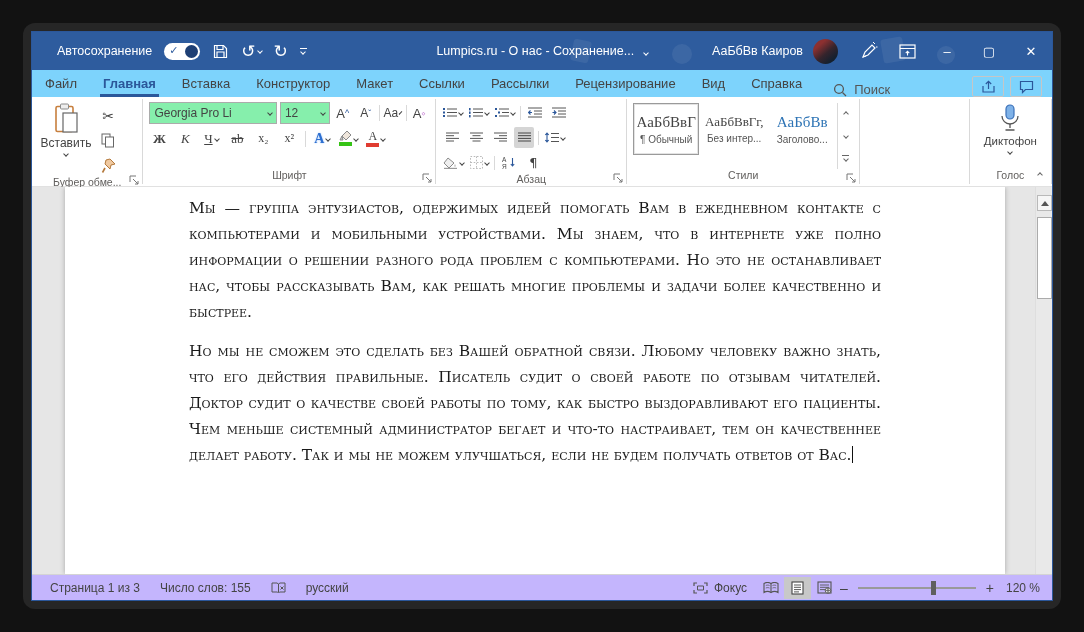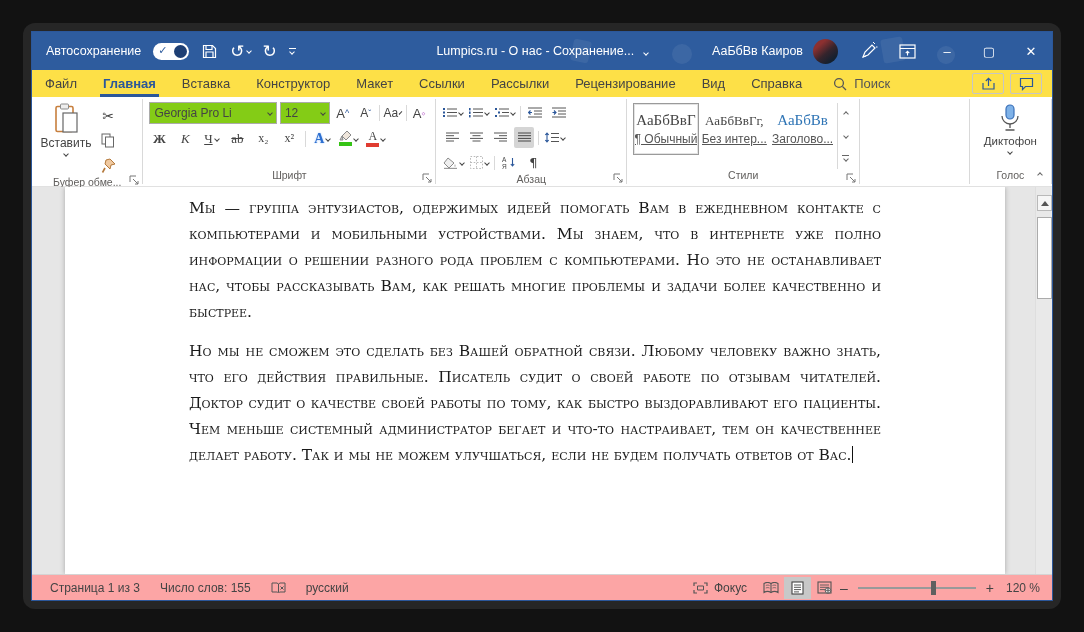--- a/index.html
+++ b/index.html
@@ -3,37 +3,37 @@
 <meta charset="utf-8">
 <style>
   * { margin:0; padding:0; box-sizing:border-box; }
   html,body { width:1084px; height:632px; overflow:hidden; background:#121212; font-family:"Liberation Sans", sans-serif; }
   .backdrop { position:absolute; left:23px; top:23px; width:1038px; height:586px; background:#262626; border-radius:12px; }
   .window { position:absolute; left:31px; top:31px; width:1022px; height:570px; background:#fff; border:1px solid #2b579a; display:flex; flex-direction:column; overflow:hidden; }
 
   
   .titlebar { height:38px; background:#2e5c9e; color:#fff; display:flex; align-items:center; position:relative; flex:0 0 auto; }
   .doodle { position:absolute; opacity:.07; background:#fff; border-radius:3px; }
-  .tb-left { display:flex; align-items:center; gap:12px; padding-left:14px; z-index:1;}
+  .tb-left { display:flex; align-items:center; gap:12px; padding-left:25px; z-index:1;}
   .autosave-lbl { font-size:12.5px; }
   .toggle { width:36px; height:17px; background:#fff; border-radius:9px; position:relative; display:inline-block; }
   .toggle .check { position:absolute; left:5px; top:1px; font-size:11px; color:#2e5c9e; }
   .toggle .knob { position:absolute; right:2px; top:2px; width:13px; height:13px; border-radius:50%; background:#1e3f74; }
   .qat-btn { font-size:15px; color:#fff; display:flex; align-items:center; gap:2px; }
   .tb-title { position:absolute; left:0; right:0; text-align:center; font-size:12.5px; z-index:0; }
   .tb-right { margin-left:auto; display:flex; align-items:center; gap:0; z-index:1; height:100%; }
   .tb-user { font-size:12.5px; margin-right:10px; }
   .avatar { width:25px; height:25px; border-radius:50%; background:linear-gradient(140deg,#8c3030 25%,#35242c 55%,#15202e 80%); margin-right:12px; }
   .tb-icon { width:38px; height:100%; display:flex; align-items:center; justify-content:center; }
   .winbtn { width:42px; height:100%; display:flex; align-items:center; justify-content:center; font-size:13px; }
   .chv { display:inline-block; width:4px; height:4px; border-right:1.3px solid currentColor; border-bottom:1.3px solid currentColor; transform:rotate(45deg); }
   .chv.up { transform:rotate(-135deg); }
 
   
-  .tabrow { height:27px; background:#fde047; display:flex; align-items:center; font-size:13px; color:#444; flex:0 0 auto; }
+  .tabrow { height:27px; background:#7dd3fc; display:flex; align-items:flex-end; font-size:13px; color:#444; flex:0 0 auto; }
   .tab { padding:0 13px; height:100%; display:flex; align-items:center; position:relative; }
   .tab.active { color:#2b579a; font-weight:bold; }
   .tab.active::after { content:""; position:absolute; left:10px; right:10px; bottom:0; height:3px; background:#2b579a; }
   .search-box { display:flex; align-items:center; gap:7px; margin-left:18px; color:#555; }
   .tabrow-right { margin-left:auto; display:flex; gap:6px; padding-right:10px; }
   .pill-btn { width:32px; height:21px; border:1px solid #c6c6c6; border-radius:2px; display:flex; align-items:center; justify-content:center; color:#2b579a; }
 
   
   .ribbon { height:90px; background:#fff; display:flex; position:relative; flex:0 0 auto; border-bottom:1px solid #e1e1e1; color:#444; }
   .rgroup { display:flex; flex-direction:column; position:relative; }
@@ -43,35 +43,35 @@
   .vsep { width:1px; background:#d9d9d9; margin:2px 0; }
   .icon-btn { display:inline-flex; align-items:center; justify-content:center; min-width:20px; height:21px; padding:0 1px; color:#444; }
   .icon-btn.sel { background:#d5d5d5; border-radius:2px; }
   .small-chv { margin-left:2px; color:#444; }
 
   .paste-col { display:flex; flex-direction:column; align-items:center; justify-content:flex-start; width:56px; gap:2px; padding-top:2px; font-size:12px; }
   .clip-tools { display:flex; flex-direction:column; gap:4px; padding-top:4px; margin-left:4px; }
 
   .font-rows, .para-rows { display:flex; flex-direction:column; gap:4px; width:100%; padding-top:1px; }
   .frow { display:flex; align-items:center; gap:3px; }
-  .combo { border:1px solid #ababab; height:22px; display:flex; align-items:center; font-size:12px; padding:0 4px; justify-content:space-between; background:#84cc16; }
+  .combo { border:1px solid #ababab; height:22px; display:flex; align-items:center; font-size:12px; padding:0 4px; justify-content:space-between; background:#86efac; }
   .fmt { font-size:13px; }
   .bold-ic { font-weight:bold; font-family:"Liberation Serif",serif; }
   .ital-ic { font-style:italic; font-family:"Liberation Serif",serif; }
   .under-ic { text-decoration:underline; font-family:"Liberation Serif",serif; }
   .strike-ic { text-decoration:line-through; font-family:"Liberation Serif",serif; }
   .subsup { font-family:"Liberation Serif",serif; font-size:12px; }
   .fx-a { color:#2d6fd0; font-weight:bold; font-family:"Liberation Serif",serif; text-shadow:0 0 2px #9dc3f7; }
   .colorbar { display:inline-flex; flex-direction:column; align-items:center; line-height:11px; }
   .colorbar .bar { width:13px; height:4px; margin-top:1px; }
 
   .stylecard { width:70px; height:52px; border:1px solid transparent; display:flex; flex-direction:column; align-items:center; justify-content:center; gap:3px; margin-right:2px; }
   .stylecard.sel { border-color:#9a9a9a; box-shadow:0 0 0 1px #e3e3e3 inset; }
   .st-preview { font-family:"Liberation Serif",serif; font-size:15px; white-space:nowrap; overflow:hidden; max-width:66px; }
-  .st-name { font-size:12px; color:#555; white-space:nowrap; overflow:hidden; max-width:66px;text-decoration:underline; }
+  .st-name { font-size:10px; color:#555; white-space:nowrap; overflow:hidden; max-width:66px; }
   .gal-arrows { width:17px; display:flex; flex-direction:column; border-left:1px solid #d9d9d9; }
   .gal-arrows > div { flex:1; display:flex; align-items:center; justify-content:center; color:#666; }
 
   .bigbtn { display:flex; flex-direction:column; align-items:center; justify-content:flex-start; gap:3px; width:100%; font-size:11.5px; padding-top:3px; }
   .mag-box { width:34px; height:32px; border:1px solid #ababab; display:flex; align-items:center; justify-content:center; background:#fdfdfd; }
   .collapse-chv { position:absolute; right:10px; bottom:5px; color:#666; }
 
   
   .docarea { flex:1; background:#e6e6e6; position:relative; overflow:hidden; }
   .page { position:absolute; left:33px; top:0; width:940px; height:100%; background:#fff; box-shadow:0 0 5px rgba(0,0,0,.28); padding:8px 124px 0 124px; }
@@ -79,21 +79,21 @@
   .logo-text { font-size:42px; font-weight:bold; color:#c05a1e; letter-spacing:-1px; text-decoration:underline wavy #e21d1d; text-decoration-thickness:2px; text-underline-offset:7px; }
   .squiggle2 { color:transparent; text-decoration:underline wavy #e21d1d; text-decoration-thickness:2px; text-underline-offset:7px; font-size:42px; margin-left:18px; }
   .doc-p { font-family:"DejaVu Serif","Liberation Serif",serif; font-variant:small-caps; font-size:15.5px; line-height:26px; text-align:justify; color:#1a1a1a; margin-bottom:13px; }
   .cursor { display:inline-block; width:1px; height:17px; background:#111; vertical-align:-3px; }
   .scrollbar { position:absolute; right:0; top:0; bottom:0; width:17px; background:#e9e9e9; border-left:1px solid #dedede; }
   .sb-up { position:absolute; top:8px; left:1px; width:15px; height:16px; background:#f6f6f6; border:1px solid #b9b9b9; display:flex; align-items:center; justify-content:center; }
   .sb-up .tri { width:0; height:0; border-left:4px solid transparent; border-right:4px solid transparent; border-bottom:5px solid #555; }
   .sb-thumb { position:absolute; top:30px; left:1px; width:15px; height:82px; background:#fff; border:1px solid #ababab; }
 
   
-  .statusbar { height:26px; background:#fca5a5; border-top:1px solid #d4d4d4; display:flex; align-items:center; font-size:12px; color:#444; padding:0 8px; flex:0 0 auto; }
+  .statusbar { height:26px; background:#c4b5fd; border-top:1px solid #d4d4d4; display:flex; align-items:center; font-size:12px; color:#444; padding:0 8px; flex:0 0 auto; }
   .sb-item { padding:0 10px; display:flex; align-items:center; gap:6px; }
   .sb-right { margin-left:auto; display:flex; align-items:center; }
   .viewbtn { width:27px; height:22px; display:flex; align-items:center; justify-content:center; }
   .viewbtn.sel { background:#c8c8c8; }
   .zoomtrack { width:118px; height:2px; background:#999; position:relative; margin:0 8px; }
   .zoomthumb { position:absolute; left:62%; top:-6px; width:5px; height:14px; background:#5f5f5f; }
   .zoomsign { font-size:14px; color:#444; padding:0 2px; }
   .zoomlabel { width:48px; text-align:right; padding-right:4px; }
 </style>
 </head>

